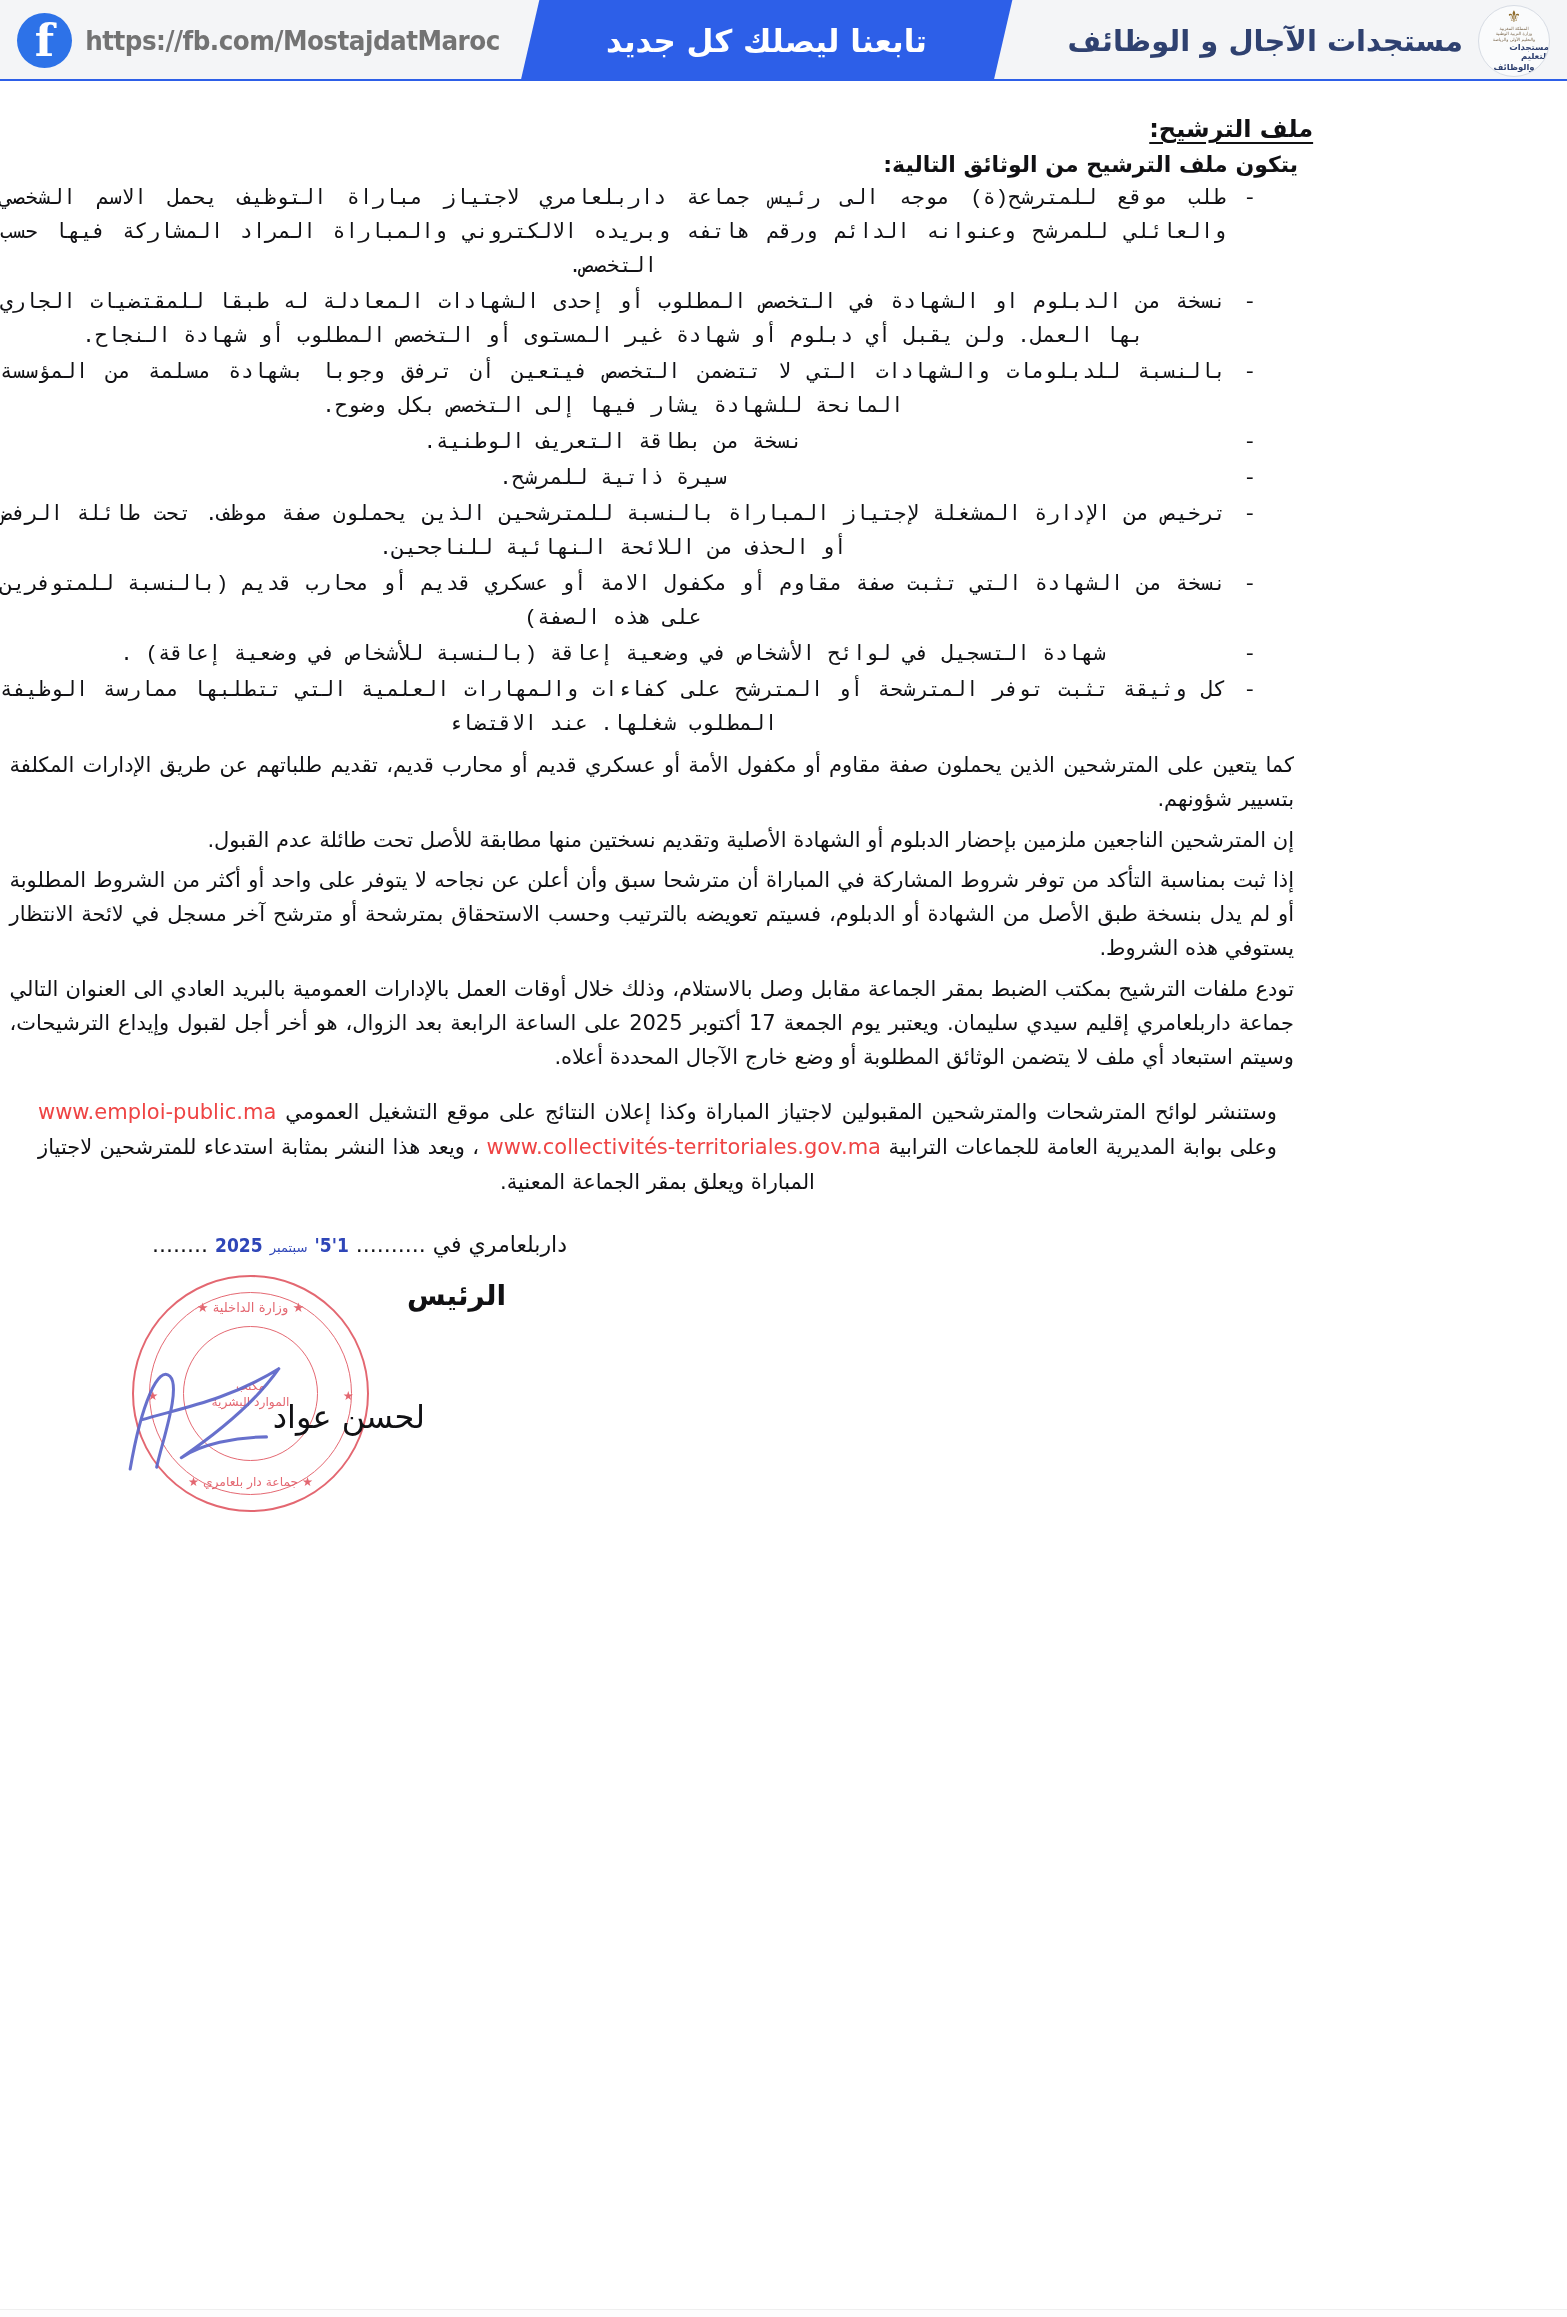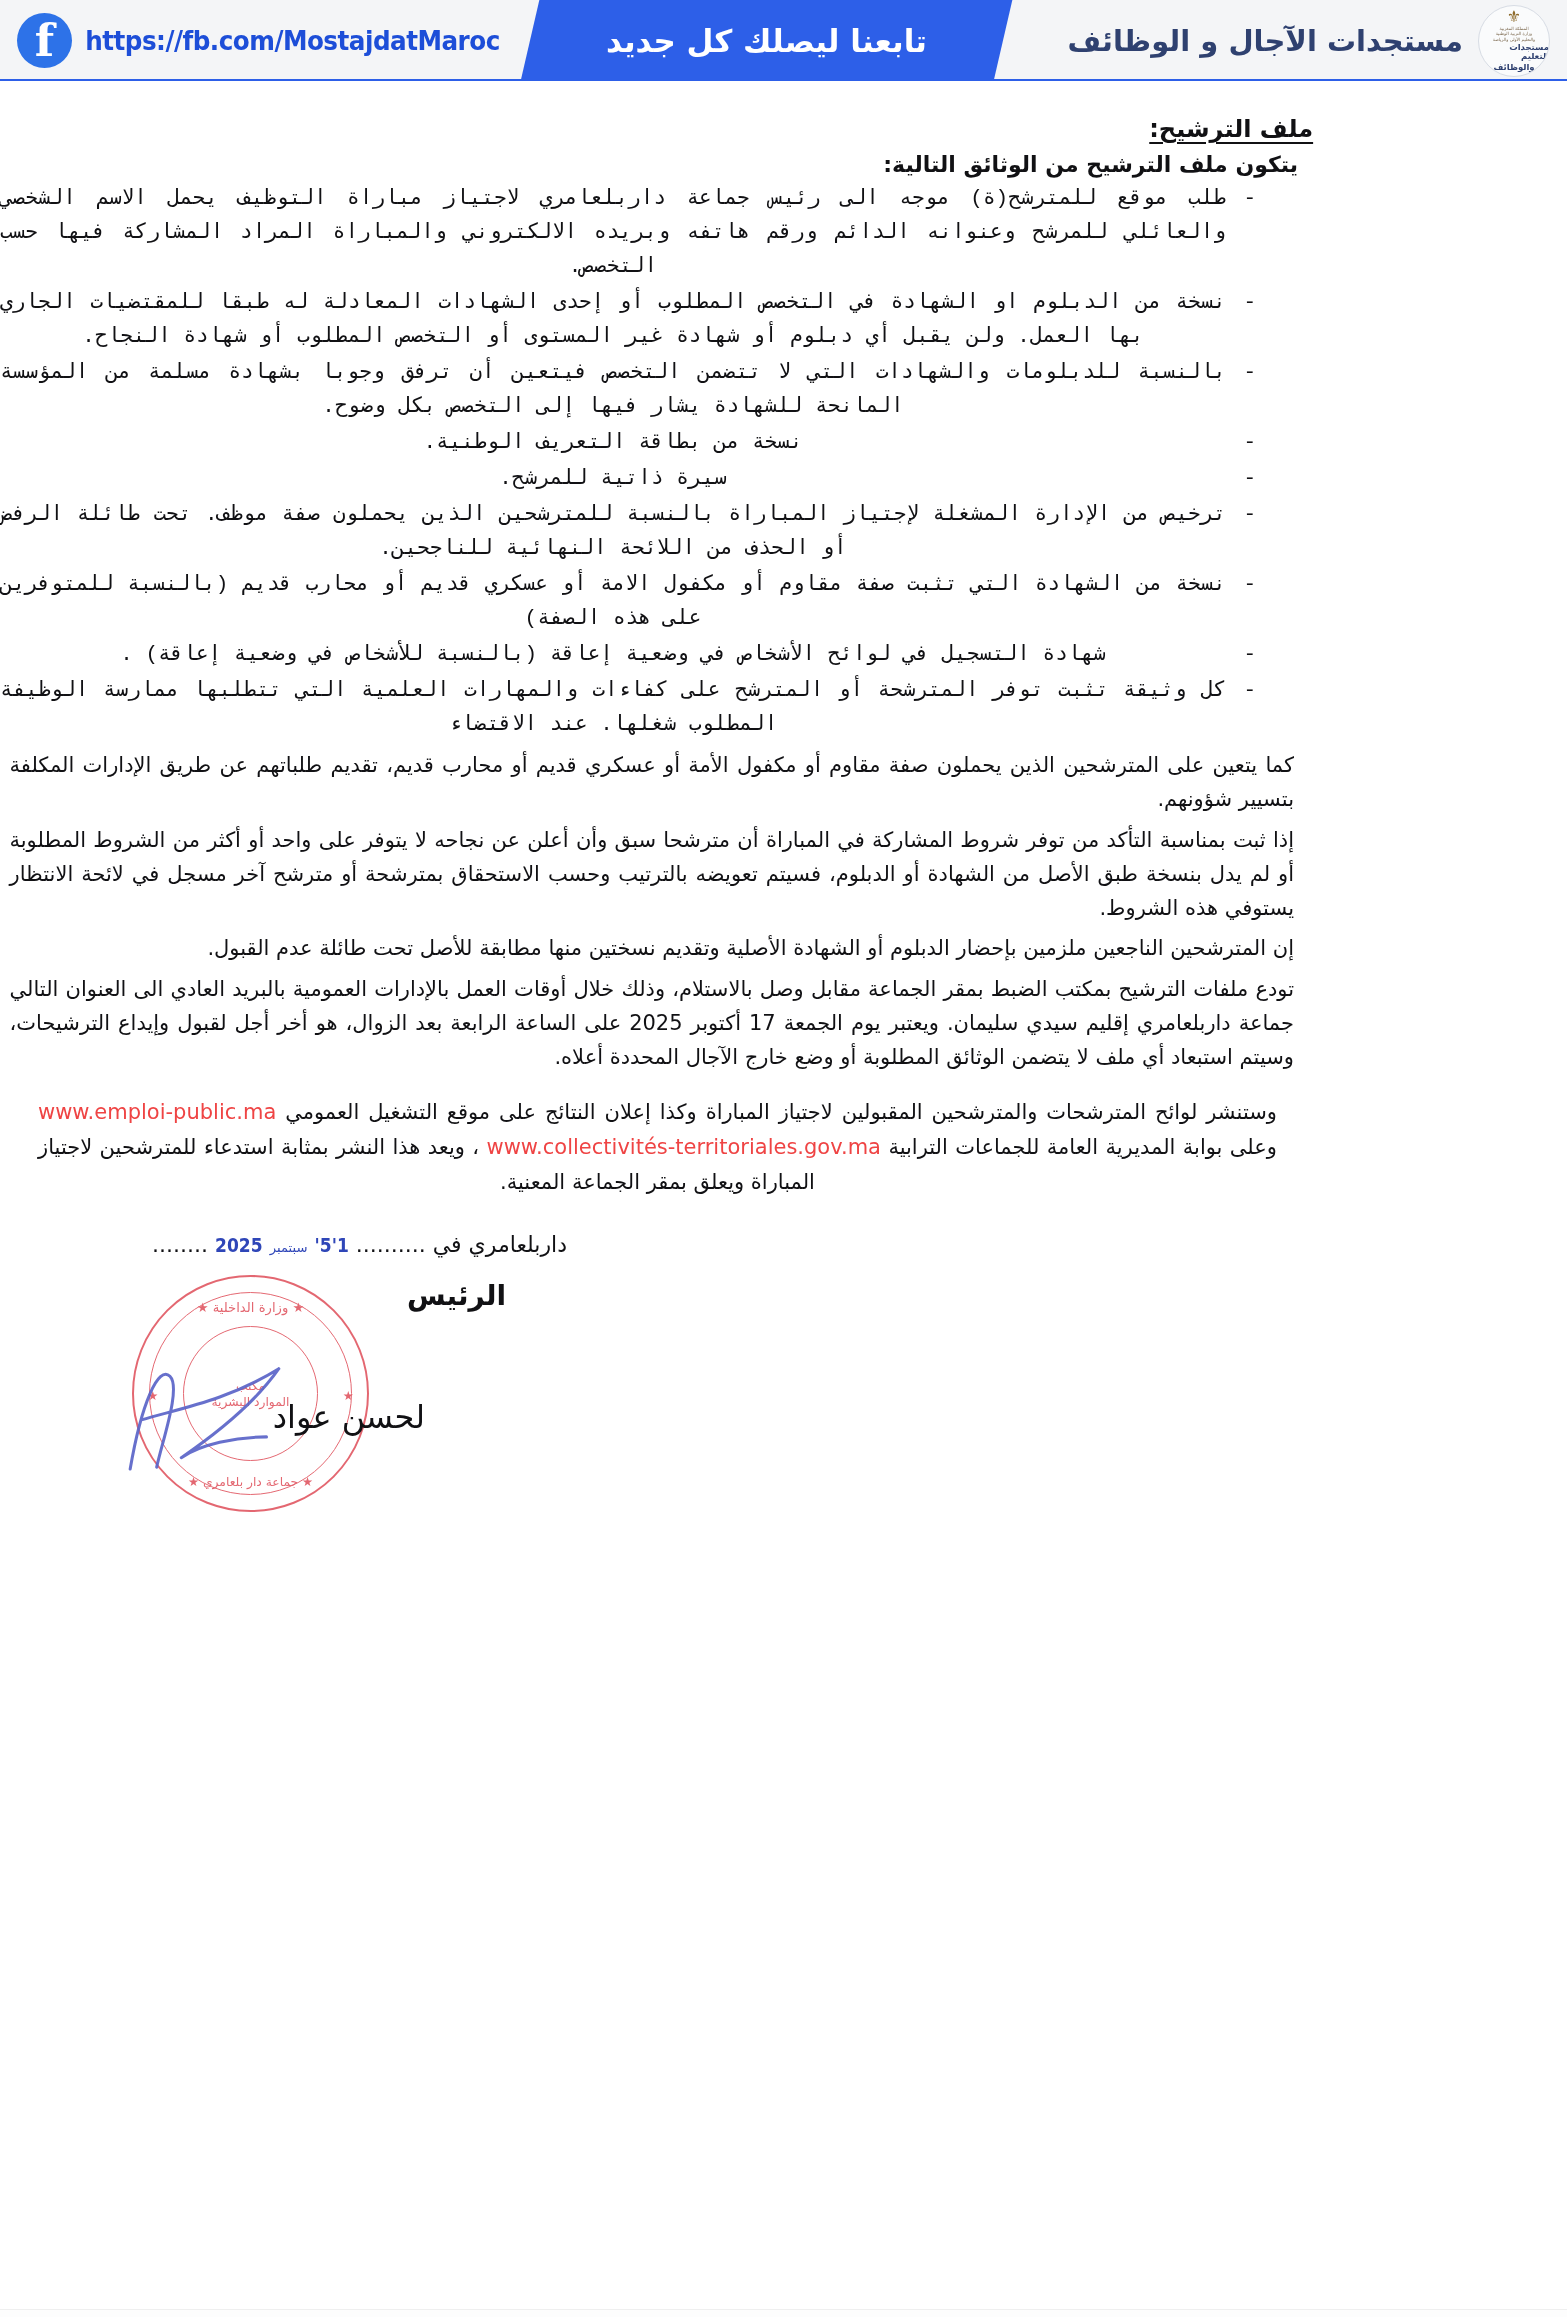--- a/index.html
+++ b/index.html
@@ -51,21 +51,21 @@
     font-family: "DejaVu Serif", serif;
     font-weight: bold;
     font-size: 45px;
     color: #ffffff;
     line-height: 1;
   }
   .fb-url {
     font-family: "DejaVu Sans Condensed", "Liberation Sans Narrow", "Liberation Sans", sans-serif;
     font-weight: bold;
     font-size: 27.4px;
-    color: #1d4ed8;
+    color: #737373;
     letter-spacing: -0.5px;
     white-space: nowrap;
   }
   .banner-slant {
     position: absolute;
     left: 530px; top: -3.8px;
     width: 473px; height: 89px;
     background: #2d5fe8;
     transform: skewX(-13deg);
     z-index: 1;
@@ -341,22 +341,22 @@
       <li>بالنسبة للدبلومات والشهادات التي لا تتضمن التخصص فيتعين أن ترفق وجوبا بشهادة مسلمة من المؤسسة المانحة للشهادة يشار فيها إلى التخصص بكل وضوح.</li>
       <li>نسخة من بطاقة التعريف الوطنية.</li>
       <li>سيرة ذاتية للمرشح.</li>
       <li>ترخيص من الإدارة المشغلة لإجتياز المباراة بالنسبة للمترشحين الذين يحملون صفة موظف. تحت طائلة الرفض أو الحذف من اللائحة النهائية للناجحين.</li>
       <li>نسخة من الشهادة التي تثبت صفة مقاوم أو مكفول الامة أو عسكري قديم أو محارب قديم (بالنسبة للمتوفرين على هذه الصفة)</li>
       <li>شهادة التسجيل في لوائح الأشخاص في وضعية إعاقة (بالنسبة للأشخاص في وضعية إعاقة) .</li>
       <li>كل وثيقة تثبت توفر المترشحة أو المترشح على كفاءات والمهارات العلمية التي تتطلبها ممارسة الوظيفة المطلوب شغلها. عند الاقتضاء</li>
     </ul>
 
     <p class="doc-p">كما يتعين على المترشحين الذين يحملون صفة مقاوم أو مكفول الأمة أو عسكري قديم أو محارب قديم، تقديم طلباتهم عن طريق الإدارات المكلفة بتسيير شؤونهم.</p>
+    <p class="doc-p">إن المترشحين الناجعين ملزمين بإحضار الدبلوم أو الشهادة الأصلية وتقديم نسختين منها مطابقة للأصل تحت طائلة عدم القبول.</p>
     <p class="doc-p">إذا ثبت بمناسبة التأكد من توفر شروط المشاركة في المباراة أن مترشحا سبق وأن أعلن عن نجاحه لا يتوفر على واحد أو أكثر من الشروط المطلوبة أو لم يدل بنسخة طبق الأصل من الشهادة أو الدبلوم، فسيتم تعويضه بالترتيب وحسب الاستحقاق بمترشحة أو مترشح آخر مسجل في لائحة الانتظار يستوفي هذه الشروط.</p>
-    <p class="doc-p">إن المترشحين الناجعين ملزمين بإحضار الدبلوم أو الشهادة الأصلية وتقديم نسختين منها مطابقة للأصل تحت طائلة عدم القبول.</p>
     <p class="doc-p">تودع ملفات الترشيح بمكتب الضبط بمقر الجماعة مقابل وصل بالاستلام، وذلك خلال أوقات العمل بالإدارات العمومية بالبريد العادي الى العنوان التالي جماعة داربلعامري إقليم سيدي سليمان. ويعتبر يوم الجمعة 17 أكتوبر 2025 على الساعة الرابعة بعد الزوال، هو أخر أجل لقبول وإيداع الترشيحات، وسيتم استبعاد أي ملف لا يتضمن الوثائق المطلوبة أو وضع خارج الآجال المحددة أعلاه.</p>
 
     <p class="notice">
       <span>وستنشر لوائح المترشحات والمترشحين المقبولين لاجتياز المباراة وكذا إعلان النتائج على موقع التشغيل العمومي</span>
       <span class="link">www.emploi-public.ma</span>
       <span>وعلى بوابة المديرية العامة للجماعات الترابية</span>
       <span class="link">www.collectivités-territoriales.gov.ma</span>
       <span>، ويعد هذا النشر بمثابة استدعاء للمترشحين لاجتياز المباراة ويعلق بمقر الجماعة المعنية.</span>
     </p>
   </div>

